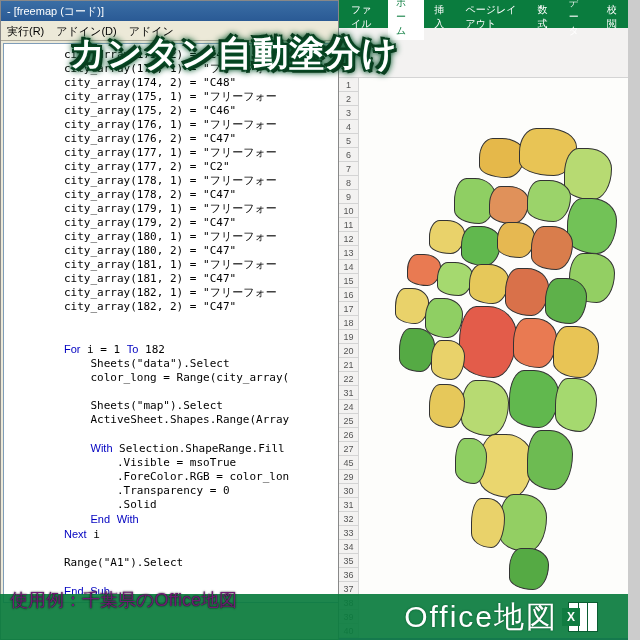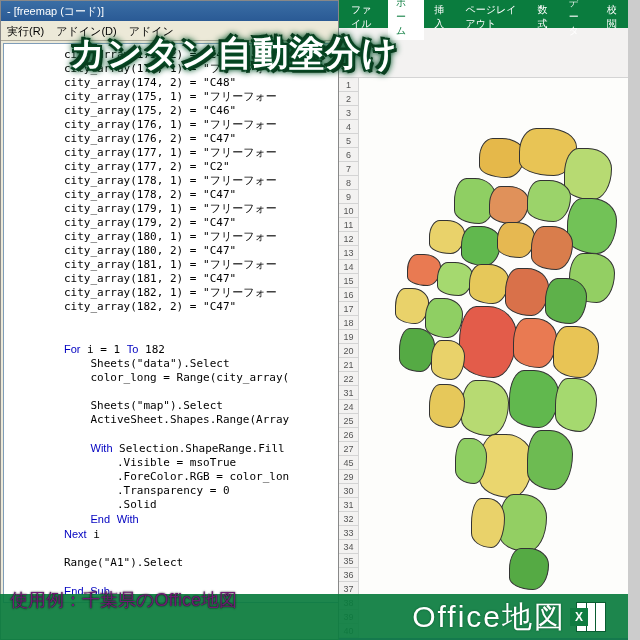--- a/index.html
+++ b/index.html
@@ -35,21 +35,21 @@
 
 .headline{position:absolute;left:30px;top:30px;right:20px;font-size:35px;font-weight:700;line-height:1.3;color:#fff;letter-spacing:1px;
   text-shadow:
    0 0 2px #04552b,0 0 4px #04552b,
    2px 2px 0 #0b3d1f,-2px -2px 0 #0b3d1f,2px -2px 0 #0b3d1f,-2px 2px 0 #0b3d1f,
    3px 3px 0 #0b3d1f,-3px -3px 0 #0b3d1f;
   filter:drop-shadow(0 0 3px #04552b)}
 .headline .row2{display:block;margin-left:40px}
 
 
-.band{position:absolute;left:0;right:0;bottom:0;height:46px;background:rgba(10,124,62,.92);display:flex;align-items:center;justify-content:flex-end;padding-right:22px;gap:10px}
+.band{position:absolute;left:0;right:0;bottom:0;height:46px;background:rgba(10,124,62,.92);display:flex;align-items:center;justify-content:flex-end;padding-right:30px;gap:10px}
 .band .label{color:#fff;font-size:30px;font-weight:400;letter-spacing:2px;text-shadow:0 0 2px #04552b}
 .caption{position:absolute;left:10px;bottom:28px;color:#701a75;font-size:18px;text-shadow:0 0 2px #000}
 .xl-icon{width:30px;height:30px;position:relative}
 .xl-icon .sheet{position:absolute;inset:0;background:#fff;border:1px solid #0a5d32}
 .xl-icon .sheet::before,.xl-icon .sheet::after{content:"";position:absolute;background:#0a5d32}
 .xl-icon .sheet::before{left:33%;top:0;width:1px;height:100%}
 .xl-icon .sheet::after{left:66%;top:0;width:1px;height:100%}
 .xl-icon .x{position:absolute;left:-6px;top:6px;width:18px;height:18px;background:#107c41;color:#fff;font:700 12px/18px Arial;text-align:center}
 </style>
 </head>

